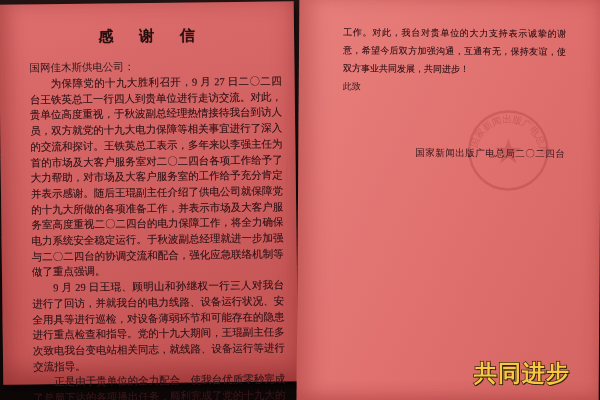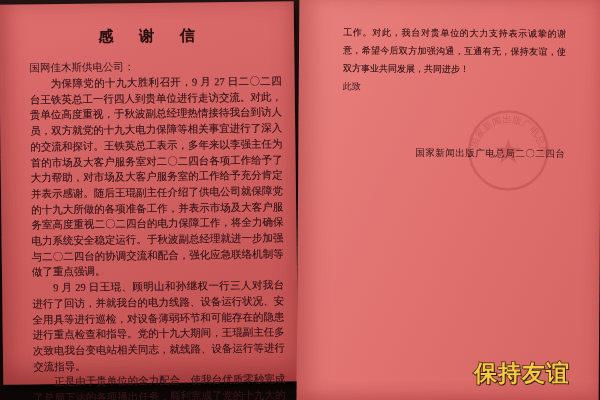--- a/index.html
+++ b/index.html
@@ -88,13 +88,13 @@
       <text font-size="9.5" fill="#9c3434" opacity="0.65" font-family="Liberation Serif, DejaVu Serif, serif">
         <textPath href="#sealArc" startOffset="6%">国家新闻出版广电总局</textPath>
       </text>
       <path d="M42 30 L45.2 39.4 L55.2 39.4 L47.2 45.3 L50.2 54.8 L42 49 L33.8 54.8 L36.8 45.3 L28.8 39.4 L38.8 39.4 Z" fill="#9c3434" opacity="0.5"></path>
     </svg>
 
     <p class="signature ink">国家新闻出版广电总局二〇二四台</p>
   </div>
 </div>
 
-<div class="watermark" style="color: rgb(246, 200, 68);">保持友谊</div>
+<div class="watermark" style="color: rgb(246, 200, 68);">共同进步</div>
 
 </body></html>

